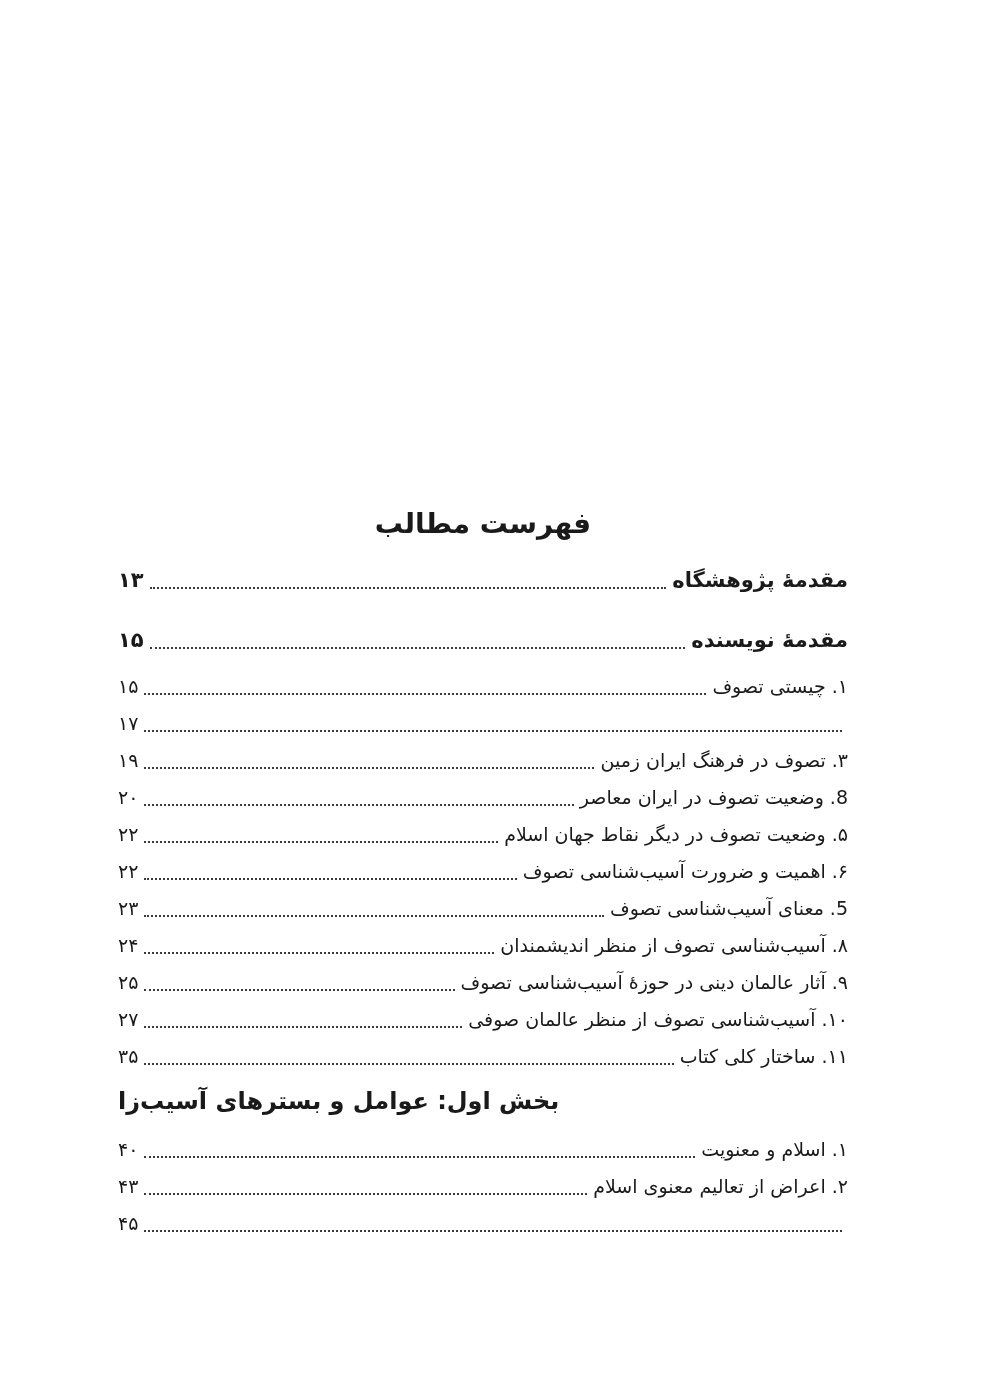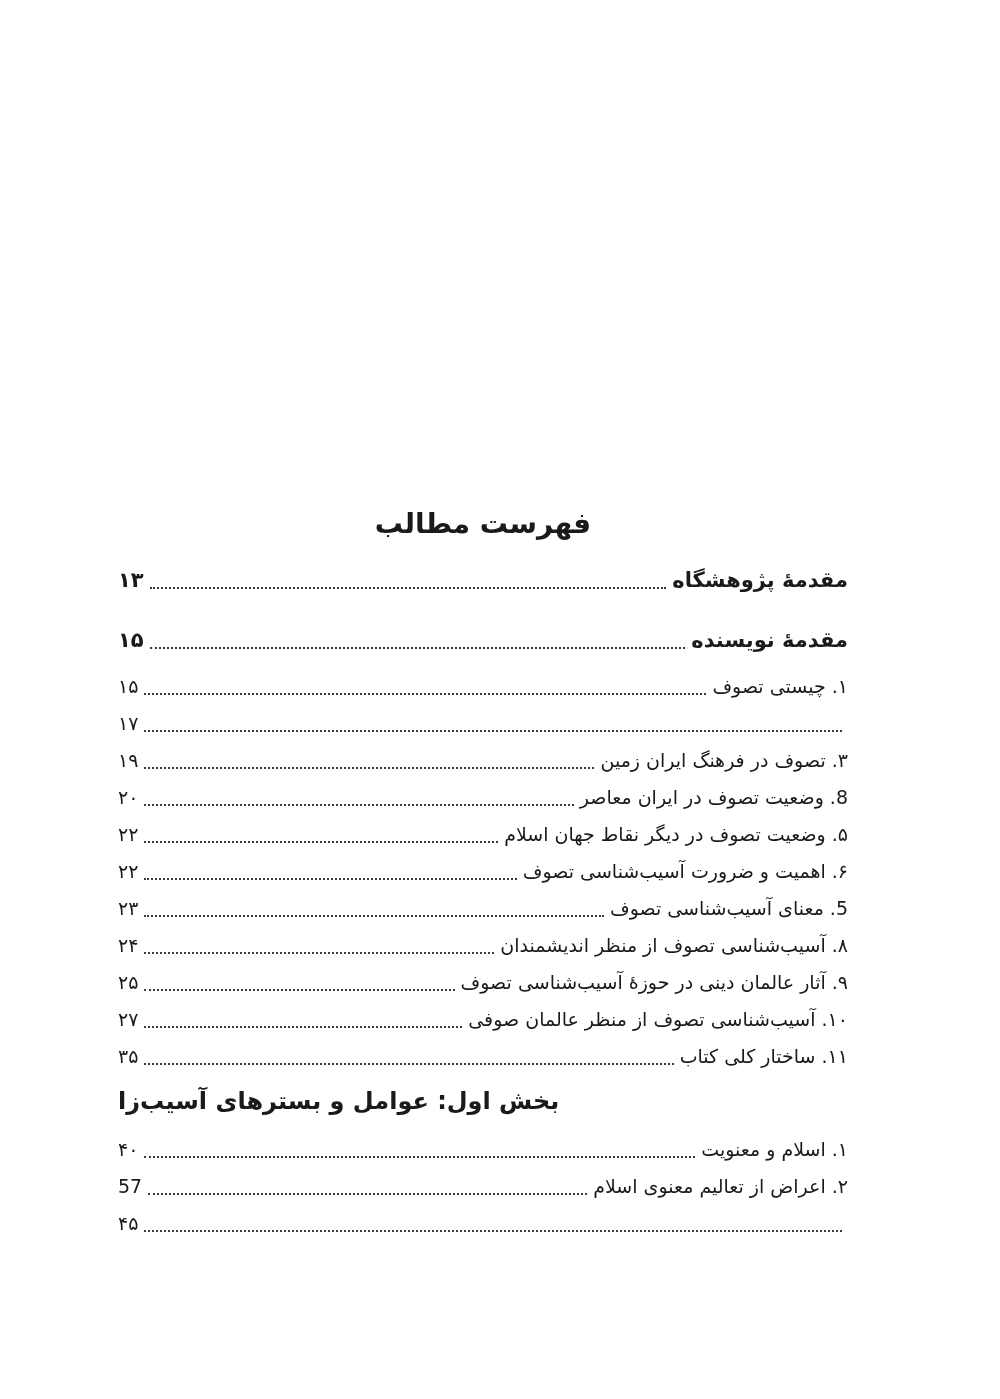--- a/index.html
+++ b/index.html
@@ -162,21 +162,21 @@
 
     <div class="part-items">
       <div class="row">
         <span class="label">۱. اسلام و معنویت</span>
         <span class="dots"></span>
         <span class="pagenum">۴۰</span>
       </div>
       <div class="row">
         <span class="label">۲. اعراض از تعالیم معنوی اسلام</span>
         <span class="dots"></span>
-        <span class="pagenum">57</span>
+        <span class="pagenum">۴۳</span>
       </div>
       <div class="row">
         <span class="dots"></span>
         <span class="pagenum">۴۵</span>
       </div>
     </div>
 
   </div>
 </div>
 

